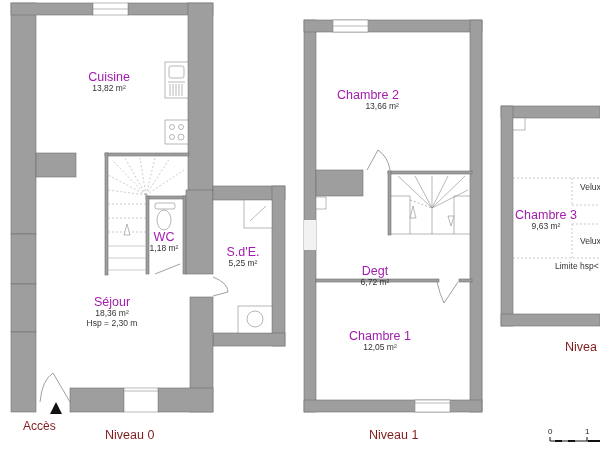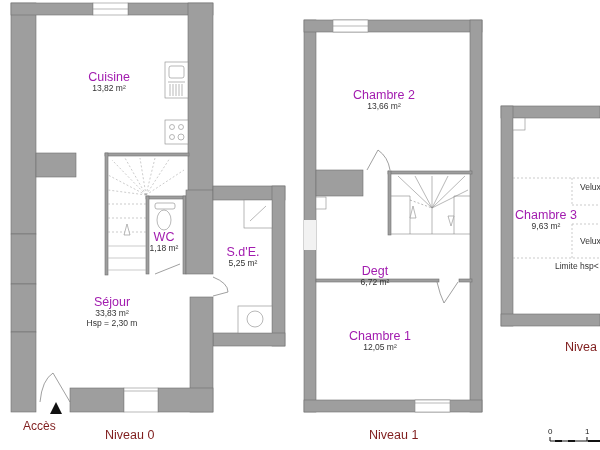--- a/index.html
+++ b/index.html
@@ -194,27 +194,27 @@
 <div class="label" style="left:164px; top:230px;">
   <div class="room-name">WC</div>
   <div class="room-area">1,18 m²</div>
 </div>
 <div class="label" style="left:243px; top:245px;">
   <div class="room-name">S.d'E.</div>
   <div class="room-area">5,25 m²</div>
 </div>
 <div class="label" style="left:112px; top:295px;">
   <div class="room-name">Séjour</div>
-  <div class="room-area">33,83 m²</div>
+  <div class="room-area">18,36 m²</div>
   <div class="room-area">Hsp = 2,30 m</div>
 </div>
 <div class="level-label" style="left:23px; top:419px; font-size:12px;">Accès</div>
 <div class="level-label" style="left:86px; top:428px;margin-left:19px;">Niveau 0</div>
 
-<div class="label" style="left:384px; top:88px;">
+<div class="label" style="left:368px; top:88px;text-align:right;">
   <div class="room-name">Chambre 2</div>
   <div class="room-area">13,66 m²</div>
 </div>
 <div class="label" style="left:375px; top:236px;margin-top:28px;">
   <div class="room-name">Degt</div>
   <div class="room-area">6,72 m²</div>
 </div>
 <div class="label" style="left:380px; top:329px;">
   <div class="room-name">Chambre 1</div>
   <div class="room-area">12,05 m²</div>

